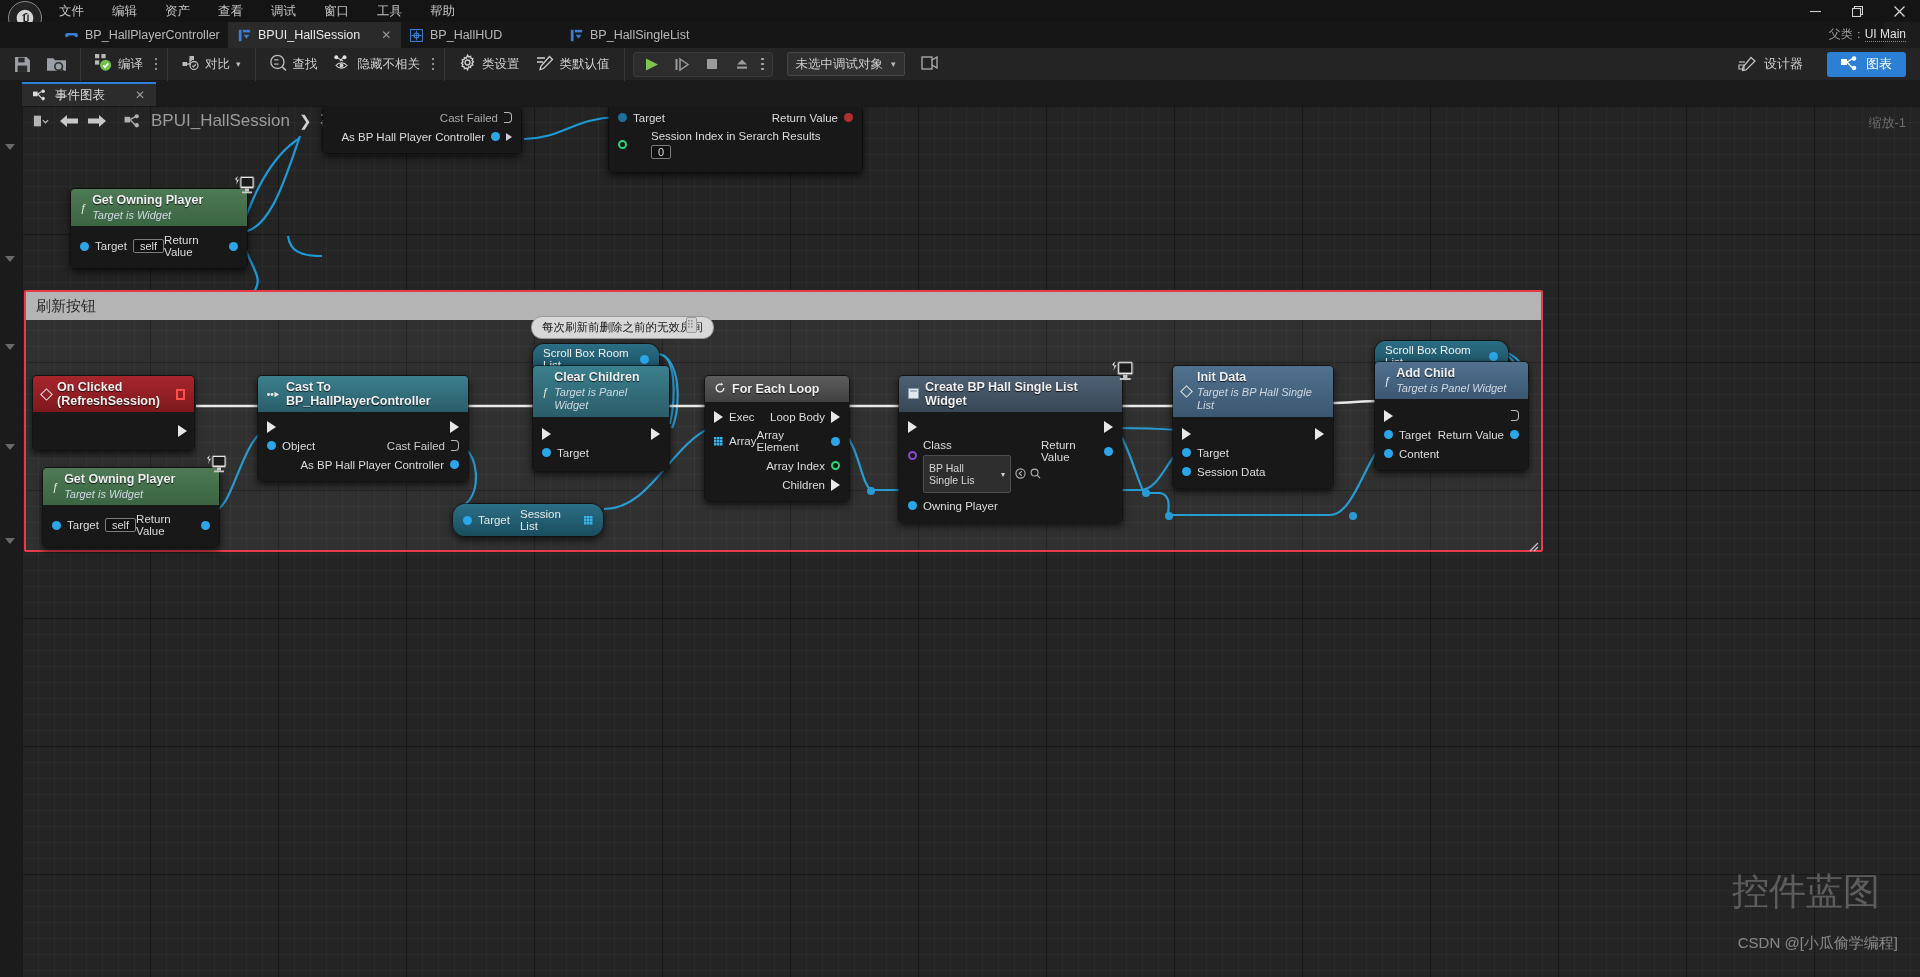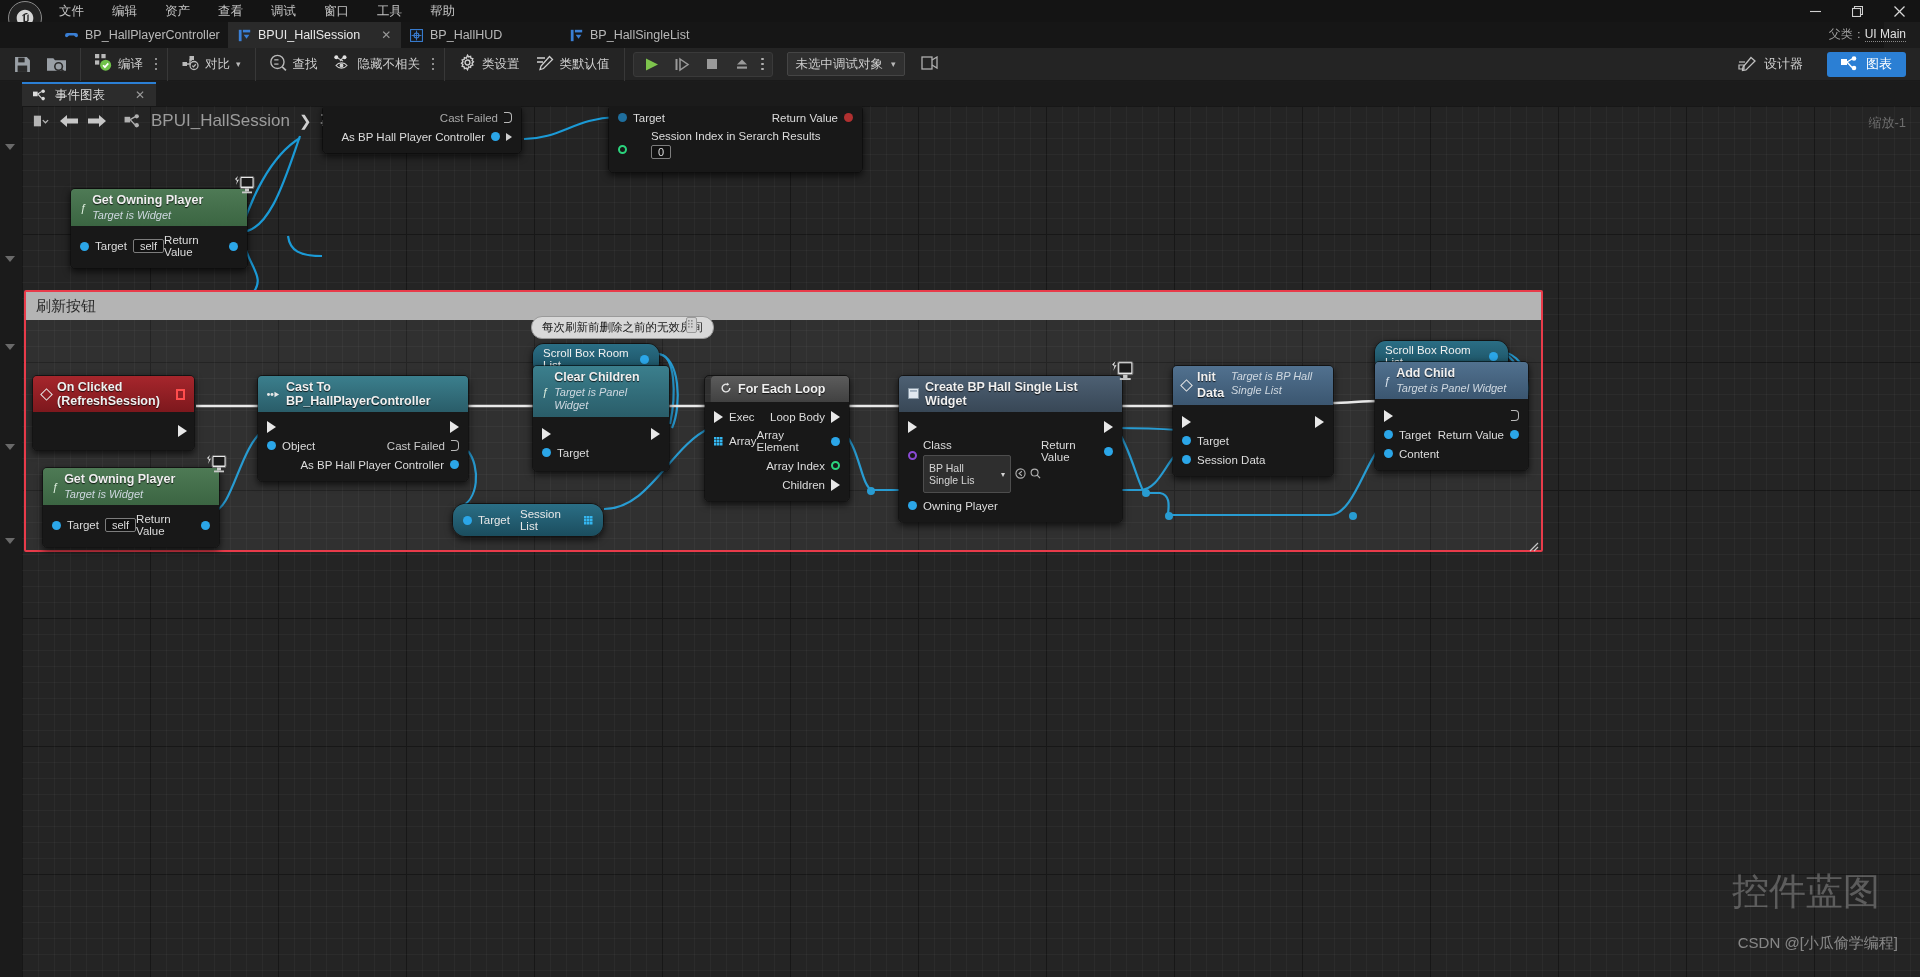--- a/index.html
+++ b/index.html
@@ -519,21 +519,21 @@
         <span class="pin">
           <span class="dot" style="background:#1f6f9e"></span>
           <span>Target</span>
         </span>
         <span class="pin r">
           <span>Return Value</span>
           <span class="dot" style="background:#b03030"></span>
         </span>
       </div>
       <div class="prow" style="align-items:flex-start; padding-bottom:6px;">
-        <span class="pin" style="align-items:center;gap:24px;">
+        <span class="pin" style="align-items:flex-start;gap:24px;">
           <span class="dot hollow" style="margin-top:10px"></span>
           <span style="display:flex;flex-direction:column;gap:3px;">
             <span>Session Index in Serarch Results</span>
             <span class="val" style="align-self:flex-start;">0</span>
           </span>
         </span>
       </div>
     </div>
   </div>
 
@@ -689,21 +689,21 @@
         <span style="font-size:11.5px;color:#e8e8e8;">Target</span>
       </span>
       <span style="display:flex;align-items:center;gap:6px;">
         <span style="font-size:11.5px;color:#e8e8e8;">Session List</span>
         <span class="arrgrid"></span>
       </span>
     </div>
   </div>
 
   <div class="node" style="left:704px; top:269px; width:146px;">
-    <div class="nhead" style="background:linear-gradient(to bottom,#5c5c5c,#414141);margin-left:6px;">
+    <div class="nhead" style="background:linear-gradient(to bottom,#5c5c5c,#414141);">
       <span>
         <svg width="12" height="12" viewBox="0 0 14 14">
             <path d="M11.5 7a4.5 4.5 0 1 1-2-3.7" fill="none" stroke="#e8e8e8" stroke-width="1.6"></path>
             <path d="M9 0.5 L10.5 3.5 L7.3 3.8z" fill="#e8e8e8"></path>
           </svg>
       </span>
       <span class="ttl">For Each Loop</span>
     </div>
     <div class="nbody">
       <div class="prow">
@@ -800,21 +800,21 @@
           <rect x="8.5" y="2" width="11" height="8.5" fill="#1b1b1b"></rect>
           <rect x="12" y="12.5" width="4" height="3" fill="#c8c8c8"></rect>
           <rect x="9" y="15.5" width="10" height="1.8" fill="#c8c8c8"></rect>
         </svg>
     </div>
   </div>
 
   <div class="node" style="left:1172px; top:259px; width:162px;">
     <div class="nhead" style="background:linear-gradient(to bottom,#51718f,#3b5670);">
       <span class="diamond"></span>
-      <span style="display:flex;flex-direction:row;line-height:1.25;">
+      <span style="display:flex;flex-direction:column;line-height:1.25;">
         <span class="ttl">Init Data</span>
         <span class="sub">Target is BP Hall Single List</span>
       </span>
     </div>
     <div class="nbody" style="padding-top:7px;">
       <div class="prow">
         <span class="exec"></span>
         <span class="exec"></span>
       </div>
       <div class="prow">

